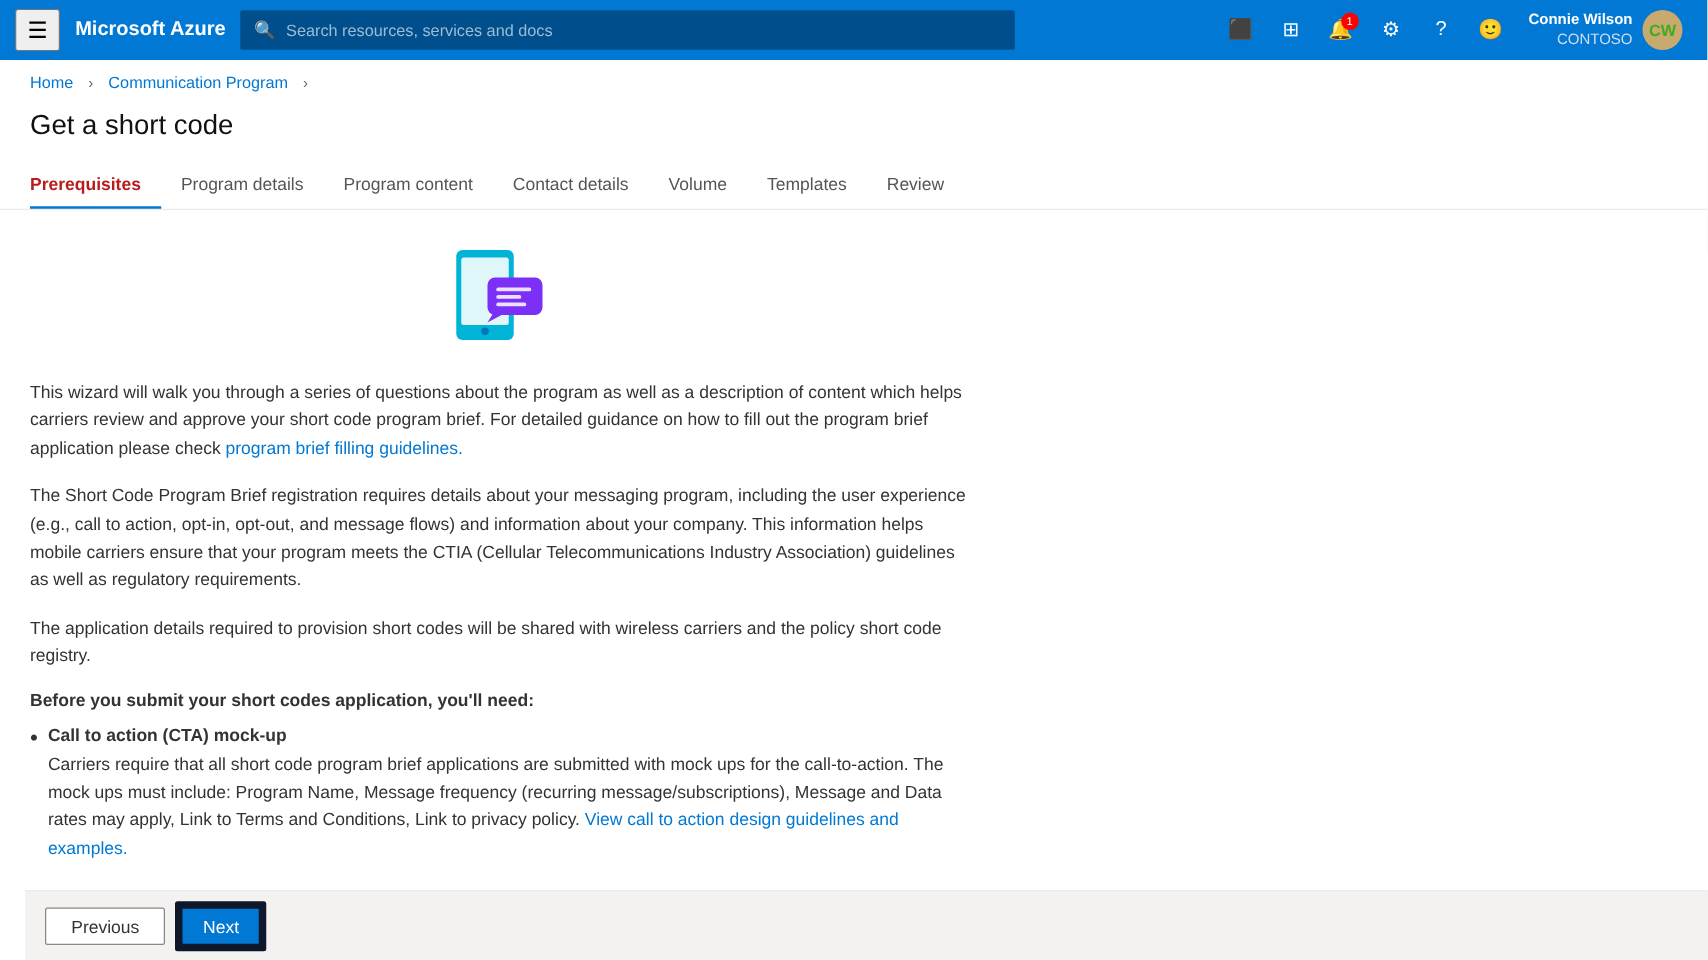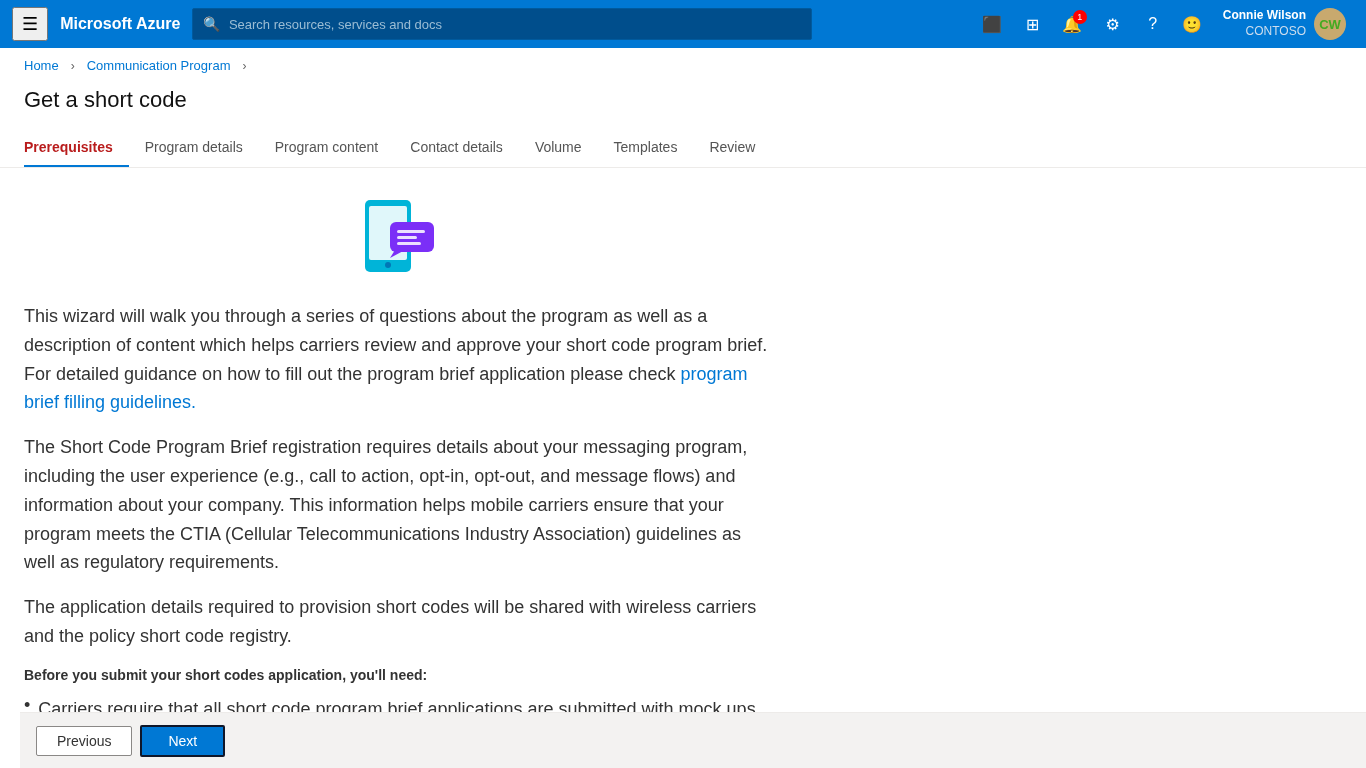--- a/index.html
+++ b/index.html
@@ -170,21 +170,21 @@
 
     
     .illustration {
       display: flex;
       justify-content: center;
       margin-bottom: 20px;
     }
 
     
     .content-text {
-      font-size: 18px;
+      font-size: 14px;
       line-height: 1.6;
       color: #333;
       margin-bottom: 16px;
     }
     .content-text a {
       color: #0078d4;
       text-decoration: none;
     }
 
     .section-heading {
@@ -234,23 +234,23 @@
       background: white;
       border: 1px solid #8a8886;
       color: #333;
       padding: 6px 20px;
       font-size: 14px;
       cursor: pointer;
       border-radius: 2px;
     }
     .btn-next {
       background: #0078d4;
-      border: 2px solid #0f172a;
+      border: 6px solid #0f172a;
       color: white;
-      padding: 6px 26px;
+      padding: 6px 16px;
       font-size: 14px;
       cursor: pointer;
       border-radius: 2px;
     }
   </style>
 </head>
 <body>
 
 <nav class="top-nav">
   <button class="hamburger">
@@ -344,20 +344,21 @@
     <p class="content-text">The application details required to provision short codes will be shared with wireless carriers and the policy short code registry.</p>
 
     <p class="section-heading">Before you submit your short codes application, you'll need:</p>
 
 
     <ul class="bullet-list">
 
       <li>
         <span class="bullet-dot">•</span>
         <div class="bullet-content">
+          <div class="sub-heading">Call to action (CTA) mock-up</div>
           <p class="content-text" style="margin-bottom:4px;">
             <span>Carriers require that all short code program brief applications are submitted with mock ups for the call-to-action. The mock ups must include: Program Name, Message frequency (recurring message/subscriptions), Message and Data rates may apply, Link to Terms and Conditions, Link to privacy policy. </span><a href="#">View call to action design guidelines and examples.</a>
           </p>
         </div>
       </li>
 
       <li>
         <span class="bullet-dot">•</span>
         <div class="bullet-content">
           <div class="sub-heading">Privacy policy and Terms and Conditions</div>

